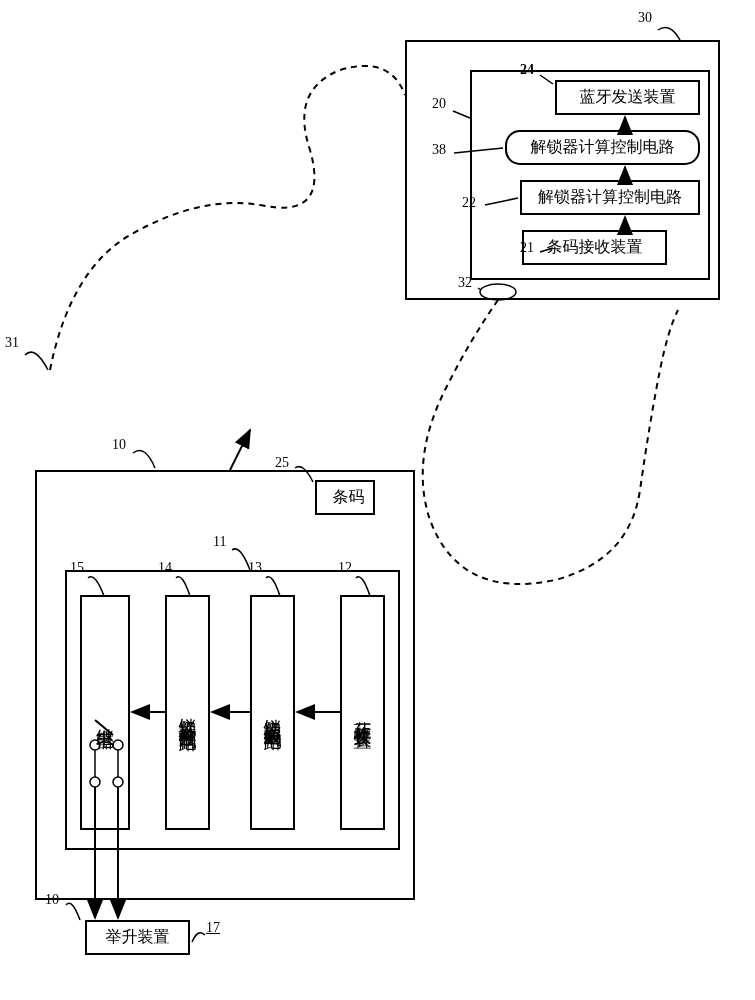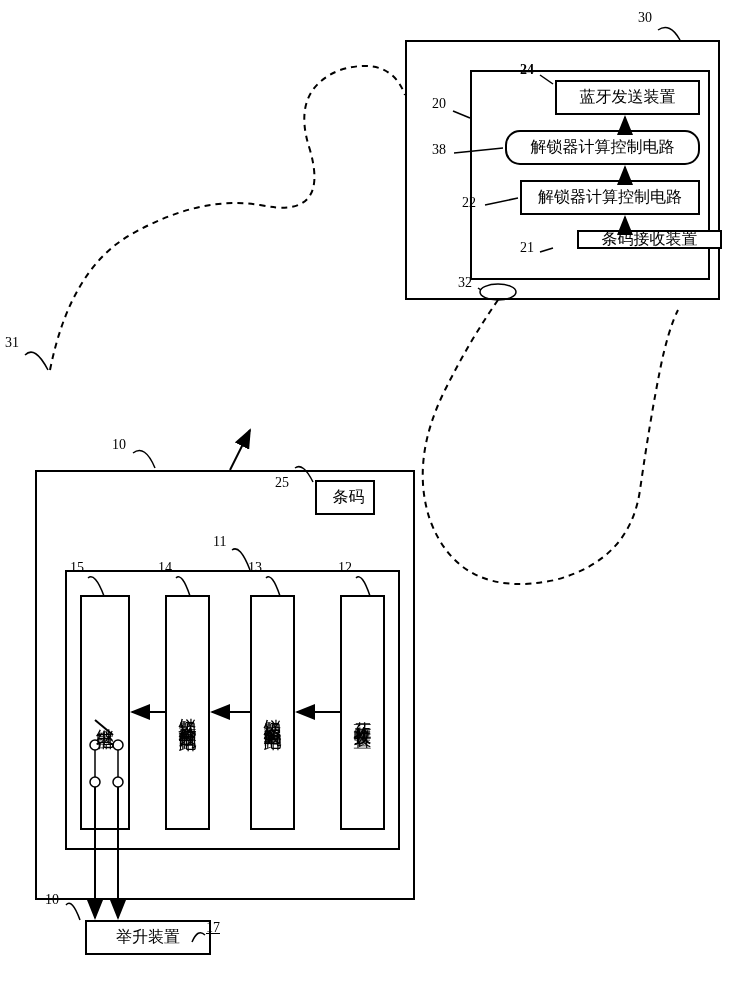--- a/index.html
+++ b/index.html
@@ -61,21 +61,21 @@
 </div>
 
 <div class="component-box" style="left:505px; top:130px; width:195px; height:35px;border-radius:15px;">
   <span class="horizontal-text">解锁器计算控制电路</span>
 </div>
 
 <div class="component-box" style="left:520px; top:180px; width:180px; height:35px;">
   <span class="horizontal-text">解锁器计算控制电路</span>
 </div>
 
-<div class="component-box" style="left:577px; top:230px; width:145px; height:19px;text-align:center;">
+<div class="component-box" style="left:522px; top:230px; width:145px; height:35px;text-align:center;">
   <span class="horizontal-text">条码接收装置</span>
 </div>
 
 <div class="outer-box" style="left:35px; top:470px; width:380px; height:430px;"></div>
 
 <div class="component-box" style="left:315px; top:480px; width:60px; height:35px;padding-left:7px;">
   <span class="horizontal-text">条码</span>
 </div>
 
 <div class="inner-box" style="left:65px; top:570px; width:335px; height:280px;"></div>
@@ -89,36 +89,36 @@
 </div>
 
 <div class="component-box" style="left:250px; top:595px; width:45px; height:235px;">
   <span class="vertical-text">锁紧器编解码电路</span>
 </div>
 
 <div class="component-box" style="left:340px; top:595px; width:45px; height:235px;">
   <span class="vertical-text">蓝牙接收装置</span>
 </div>
 
-<div class="component-box" style="left:85px; top:920px; width:126px; height:35px;">
+<div class="component-box" style="left:85px; top:920px; width:105px; height:35px;">
   <span class="horizontal-text">举升装置</span>
 </div>
 
 <span class="callout-label" style="left:638px; top:10px;">30</span>
 <span class="callout-label" style="left:520px; top:62px;font-weight:bold;">24</span>
 <span class="callout-label" style="left:432px; top:96px;">20</span>
 <span class="callout-label" style="left:432px; top:142px;">38</span>
 <span class="callout-label" style="left:462px; top:195px;">22</span>
 <span class="callout-label" style="left:520px; top:240px;">21</span>
 <span class="callout-label" style="left:458px; top:275px;">32</span>
 
 <span class="callout-label" style="left:5px; top:335px;">31</span>
 
 <span class="callout-label" style="left:112px; top:437px;">10</span>
-<span class="callout-label" style="left:275px; top:455px;margin-top:20px;">25</span>
+<span class="callout-label" style="left:275px; top:455px;">25</span>
 <span class="callout-label" style="left:213px; top:534px;">11</span>
 <span class="callout-label" style="left:70px; top:560px;">15</span>
 <span class="callout-label" style="left:158px; top:560px;">14</span>
 <span class="callout-label" style="left:248px; top:560px;">13</span>
 <span class="callout-label" style="left:338px; top:560px;">12</span>
 <span class="callout-label" style="left:45px; top:892px;">10</span>
 <span class="callout-label" style="left:206px; top:920px;text-decoration:underline;">17</span>
 
 <svg class="overlay" width="755" height="1000">
   <defs>

